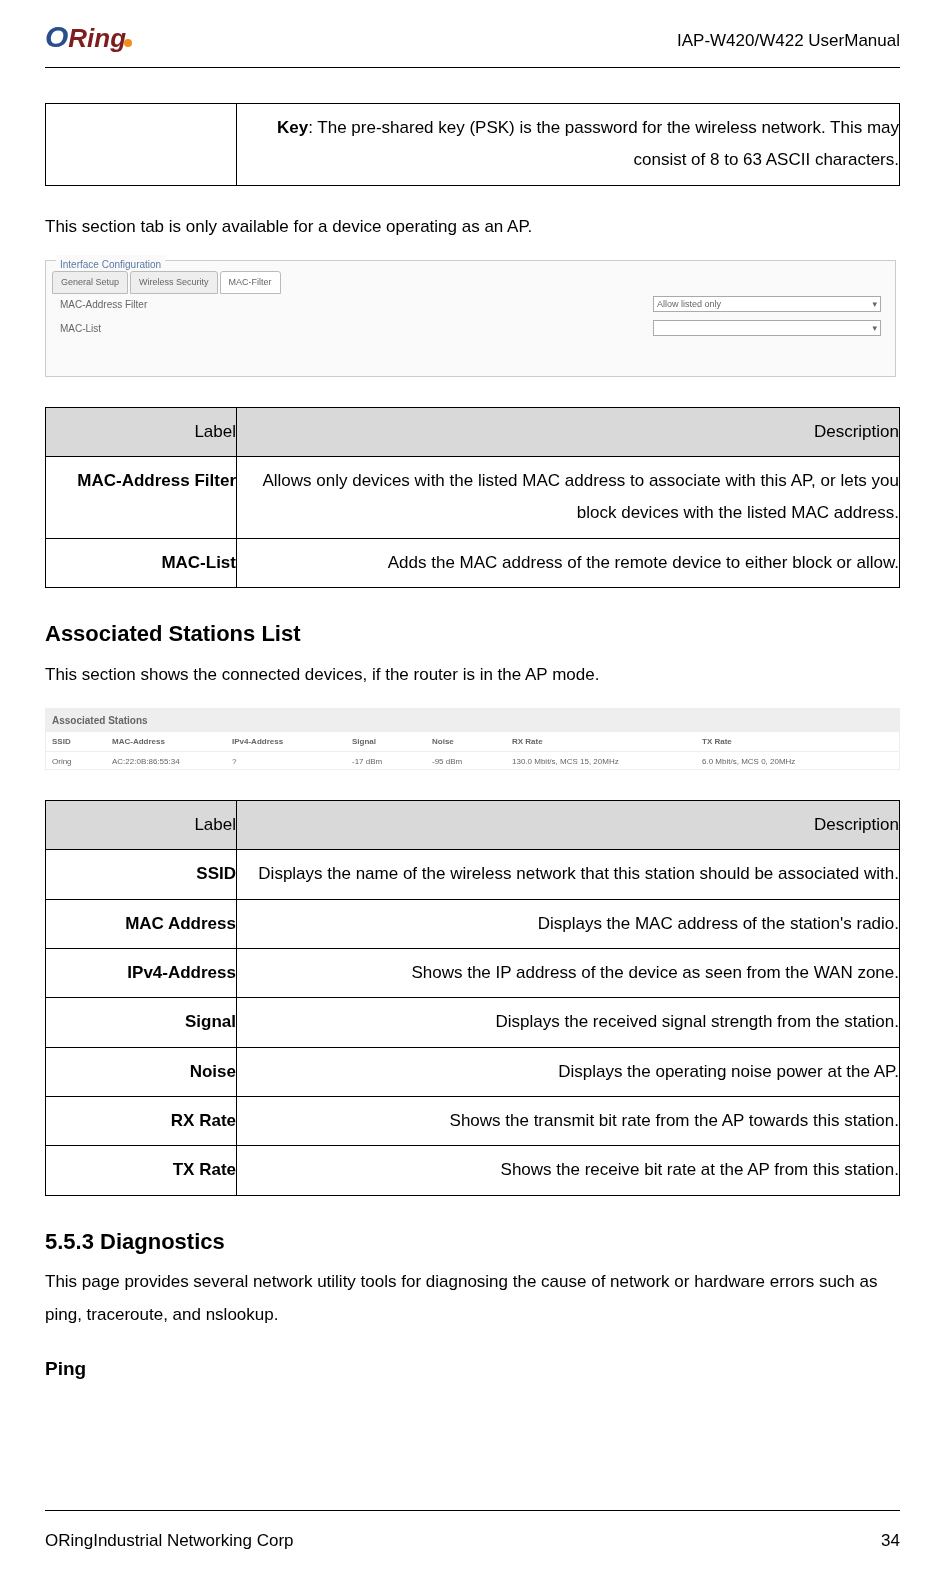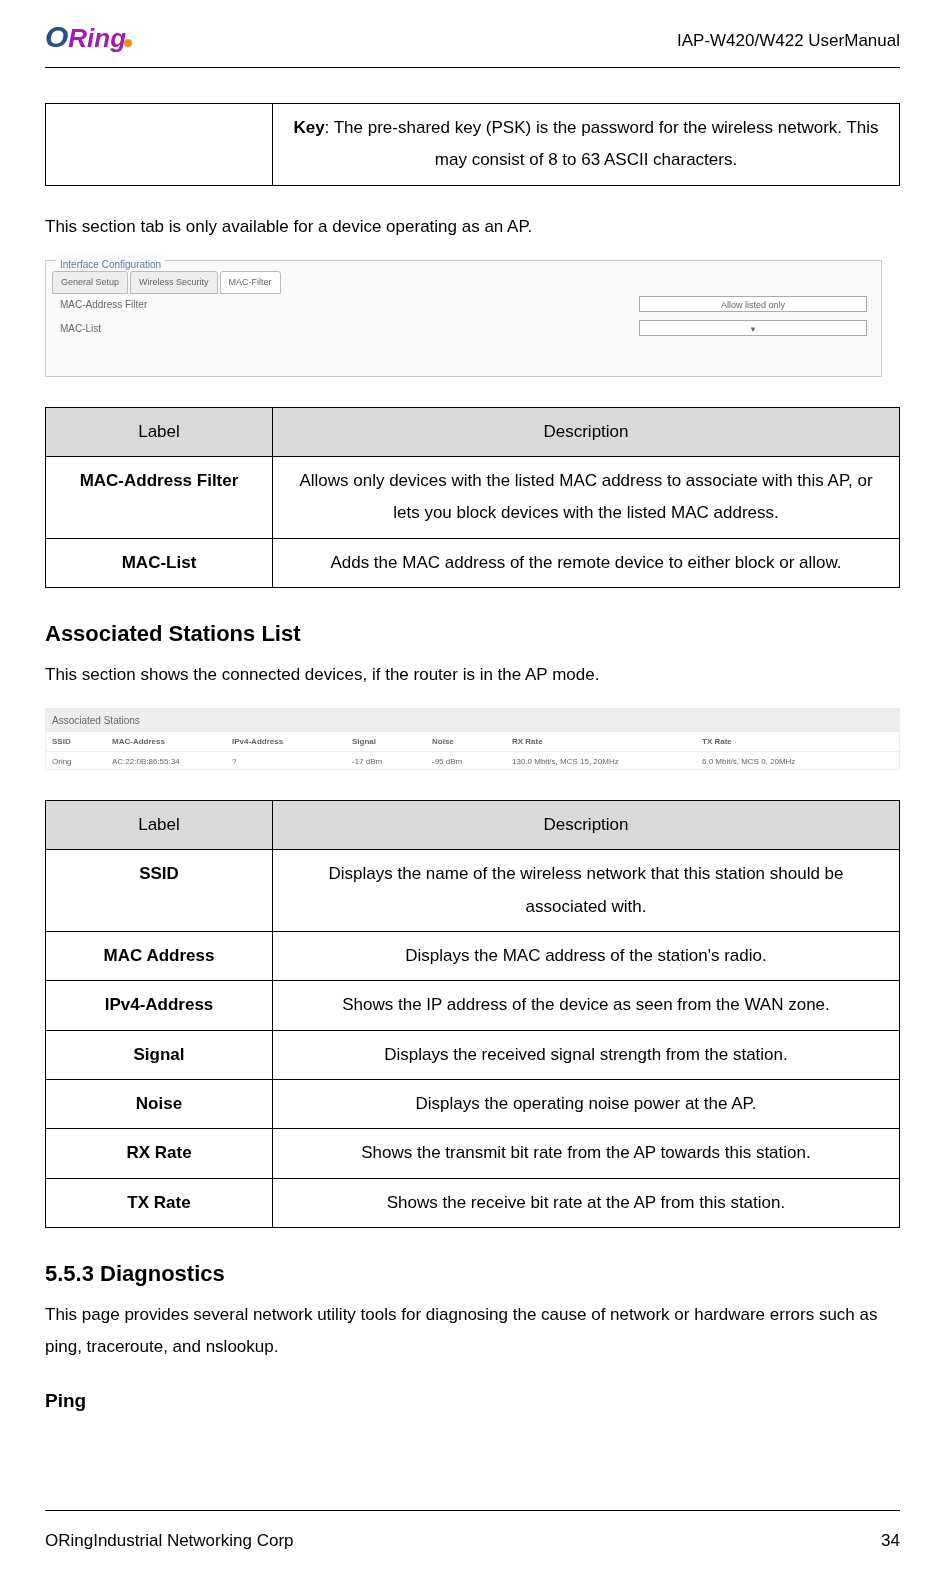--- a/index.html
+++ b/index.html
@@ -23,74 +23,74 @@
     border-bottom: 1.5px solid #000;
     padding-bottom: 6px;
     margin-bottom: 35px;
   }
   .logo {
     display: flex;
     align-items: baseline;
     font-weight: bold;
   }
   .logo-o { color: #2a4d8c; font-size: 30px; font-style: italic; font-weight: 900;}
-  .logo-ring { color: #a21caf; font-size: 26px; font-style: italic; font-weight: 900;}
+  .logo-ring { color: #7f1d1d; font-size: 26px; font-style: italic; font-weight: 900;}
   .logo-dot { width:8px; height:8px; background:#f28c1a; border-radius:50%; display:inline-block; margin-left:-2px; margin-bottom:14px;}
   .doc-title { font-size: 17px; }
   .content { font-size: 17px; line-height: 1.9; }
   .table {
     width: 100%;
     border-collapse: collapse;
     margin-bottom: 25px;
   }
   .table td, .table th {
     border: 1px solid #000;
-    padding: 8px 18px;
+    padding: 8px 0;
     vertical-align: top;
-    text-align: center;
+    text-align: right;
     font-size: 17px;
     line-height: 1.9;
   }
   .table th {
     background: #d9d9d9;
     font-weight: normal;
   }
   .first-col { width: 190px; font-weight: bold; }
   .first-col-nonbold { width:190px; }
   .empty-col { width:190px; }
   h2.section { font-size: 22px; font-weight: bold; margin: 12px 0 0 0; }
   h3.subsection { font-size: 19px; font-weight: bold; margin: 20px 0 0 0; }
   .screenshot-box {
     border: 1px solid #ccc;
     background: #fafafa;
     height: 115px;
-    margin: 6px 18px 30px 0;
+    margin: 6px 4px 30px 0;
     position: relative;
     font-size: 10px;
     color: #666;
   }
   .shot-legend {
     position:absolute; top:-6px; left:10px; background:#fafafa; padding:0 4px;
     color:#5a7aa8; font-size:10px;
   }
   .shot-tabs { position:absolute; top:10px; left:6px; display:flex; gap:2px;}
   .shot-tab { border:1px solid #bbb; padding:2px 8px; font-size:9px; background:#eee; border-radius:3px 3px 0 0;}
   .shot-tab.active { background:#fff;}
   .shot-row { position:absolute; left:6px; right:6px; display:flex; justify-content:space-between; align-items:center; padding:0 8px;}
-  .shot-select { border:1px solid #aaa; width:220px; height:14px; background:#fff; font-size:9px; padding:0 3px; display:flex; align-items:center; justify-content:space-between;flex-direction:column;}
+  .shot-select { border:1px solid #aaa; width:220px; height:14px; background:#fff; font-size:9px; padding:0 3px; display:flex; align-items:center; justify-content:space-between;}
   .assoc-box {
     height: 60px;
     border: 1px solid #eee;
     margin: 6px 0 30px 0;
     font-size: 8px;
     color:#666;
     position:relative;
     background:#fff;
   }
-  .assoc-title { background:#eee; font-weight:normal; font-size:10px; padding:2px 6px;}
+  .assoc-title { background:#eee; font-weight:bold; font-size:10px; padding:2px 6px;}
   .assoc-headers, .assoc-row { display:grid; grid-template-columns: 60px 120px 120px 80px 80px 190px 190px; font-size:8px; padding:2px 6px;}
   .assoc-headers { font-weight:bold; border-bottom:1px solid #eee;}
   .footer {
     position: absolute;
     bottom: 20px;
     left: 45px;
     right: 45px;
     border-top: 1.5px solid #000;
     padding-top: 20px;
     display:flex;

